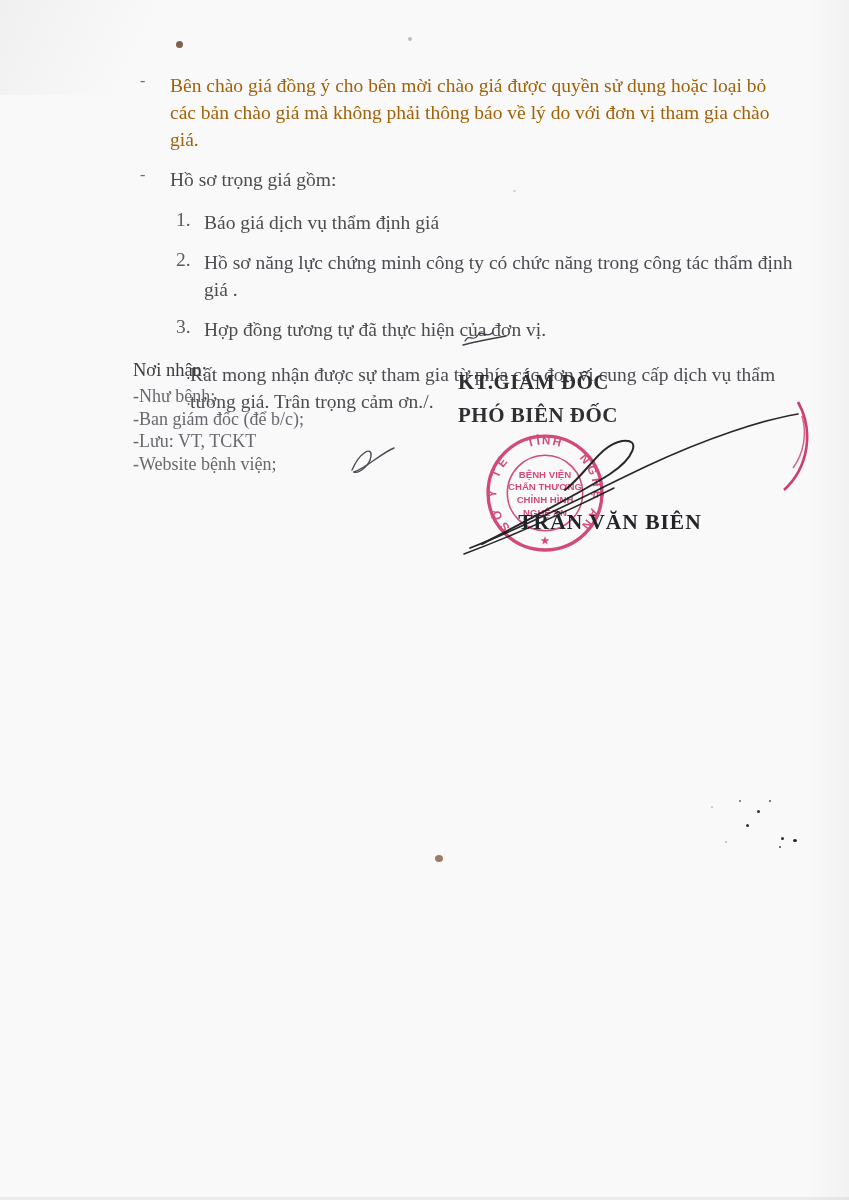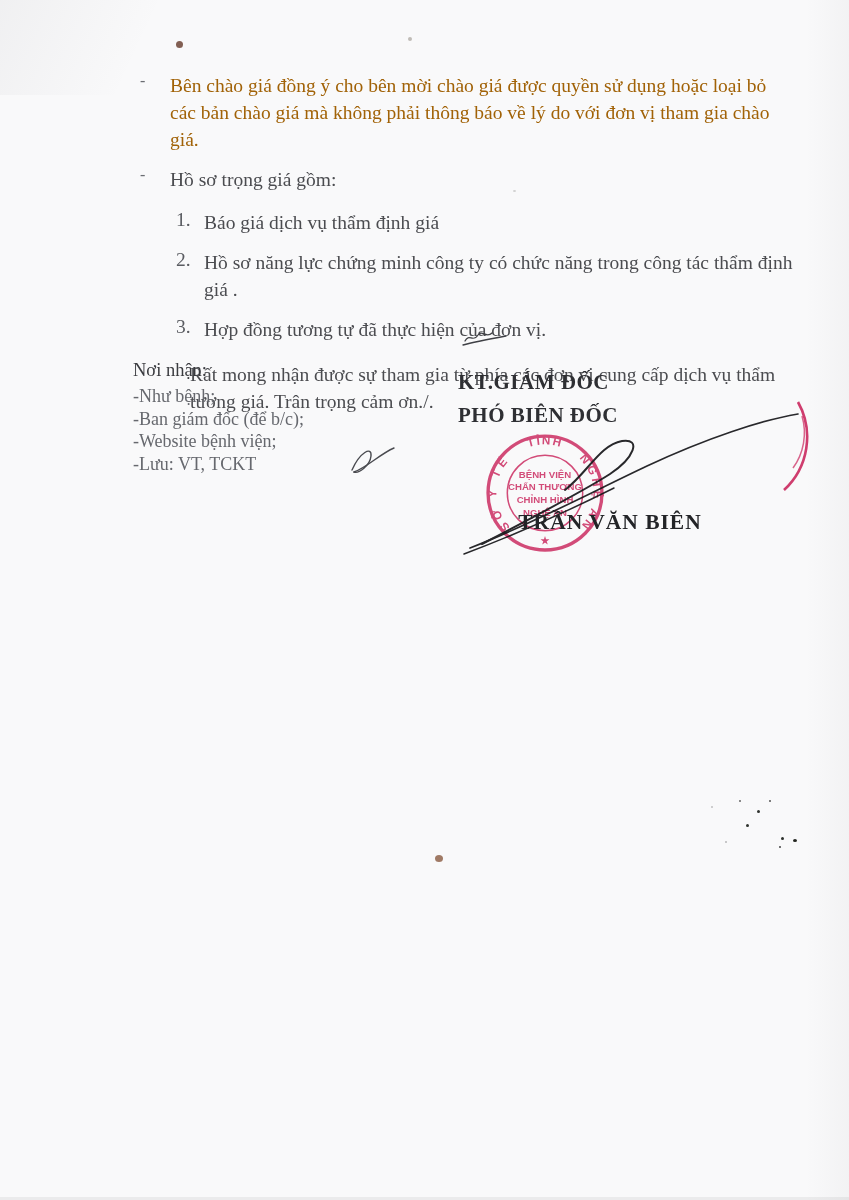--- a/index.html
+++ b/index.html
@@ -85,22 +85,22 @@
       </div>
     </div>
 
     <div class="closing">Rất mong nhận được sự tham gia từ phía các đơn vị cung cấp dịch vụ thẩm tương giá. Trân trọng cảm ơn./.</div>
   </div>
 
   <div class="recipients">
     <div class="recipients-heading">Nơi nhận:</div>
     <div class="recipient-line">-Như bệnh;</div>
     <div class="recipient-line">-Ban giám đốc (để b/c);</div>
+    <div class="recipient-line">-Lưu: VT, TCKT</div>
     <div class="recipient-line">-Website bệnh viện;</div>
-    <div class="recipient-line">-Lưu: VT, TCKT</div>
   </div>
 
   <div class="sig-block">
     <div class="sig-title">KT.GIÁM ĐỐC</div>
     <div class="sig-title">PHÓ BIÊN ĐỐC</div>
   </div>
 
   <div class="stamp-wrap">
     <svg width="134" height="134" viewBox="0 0 160 160">
       <defs>

